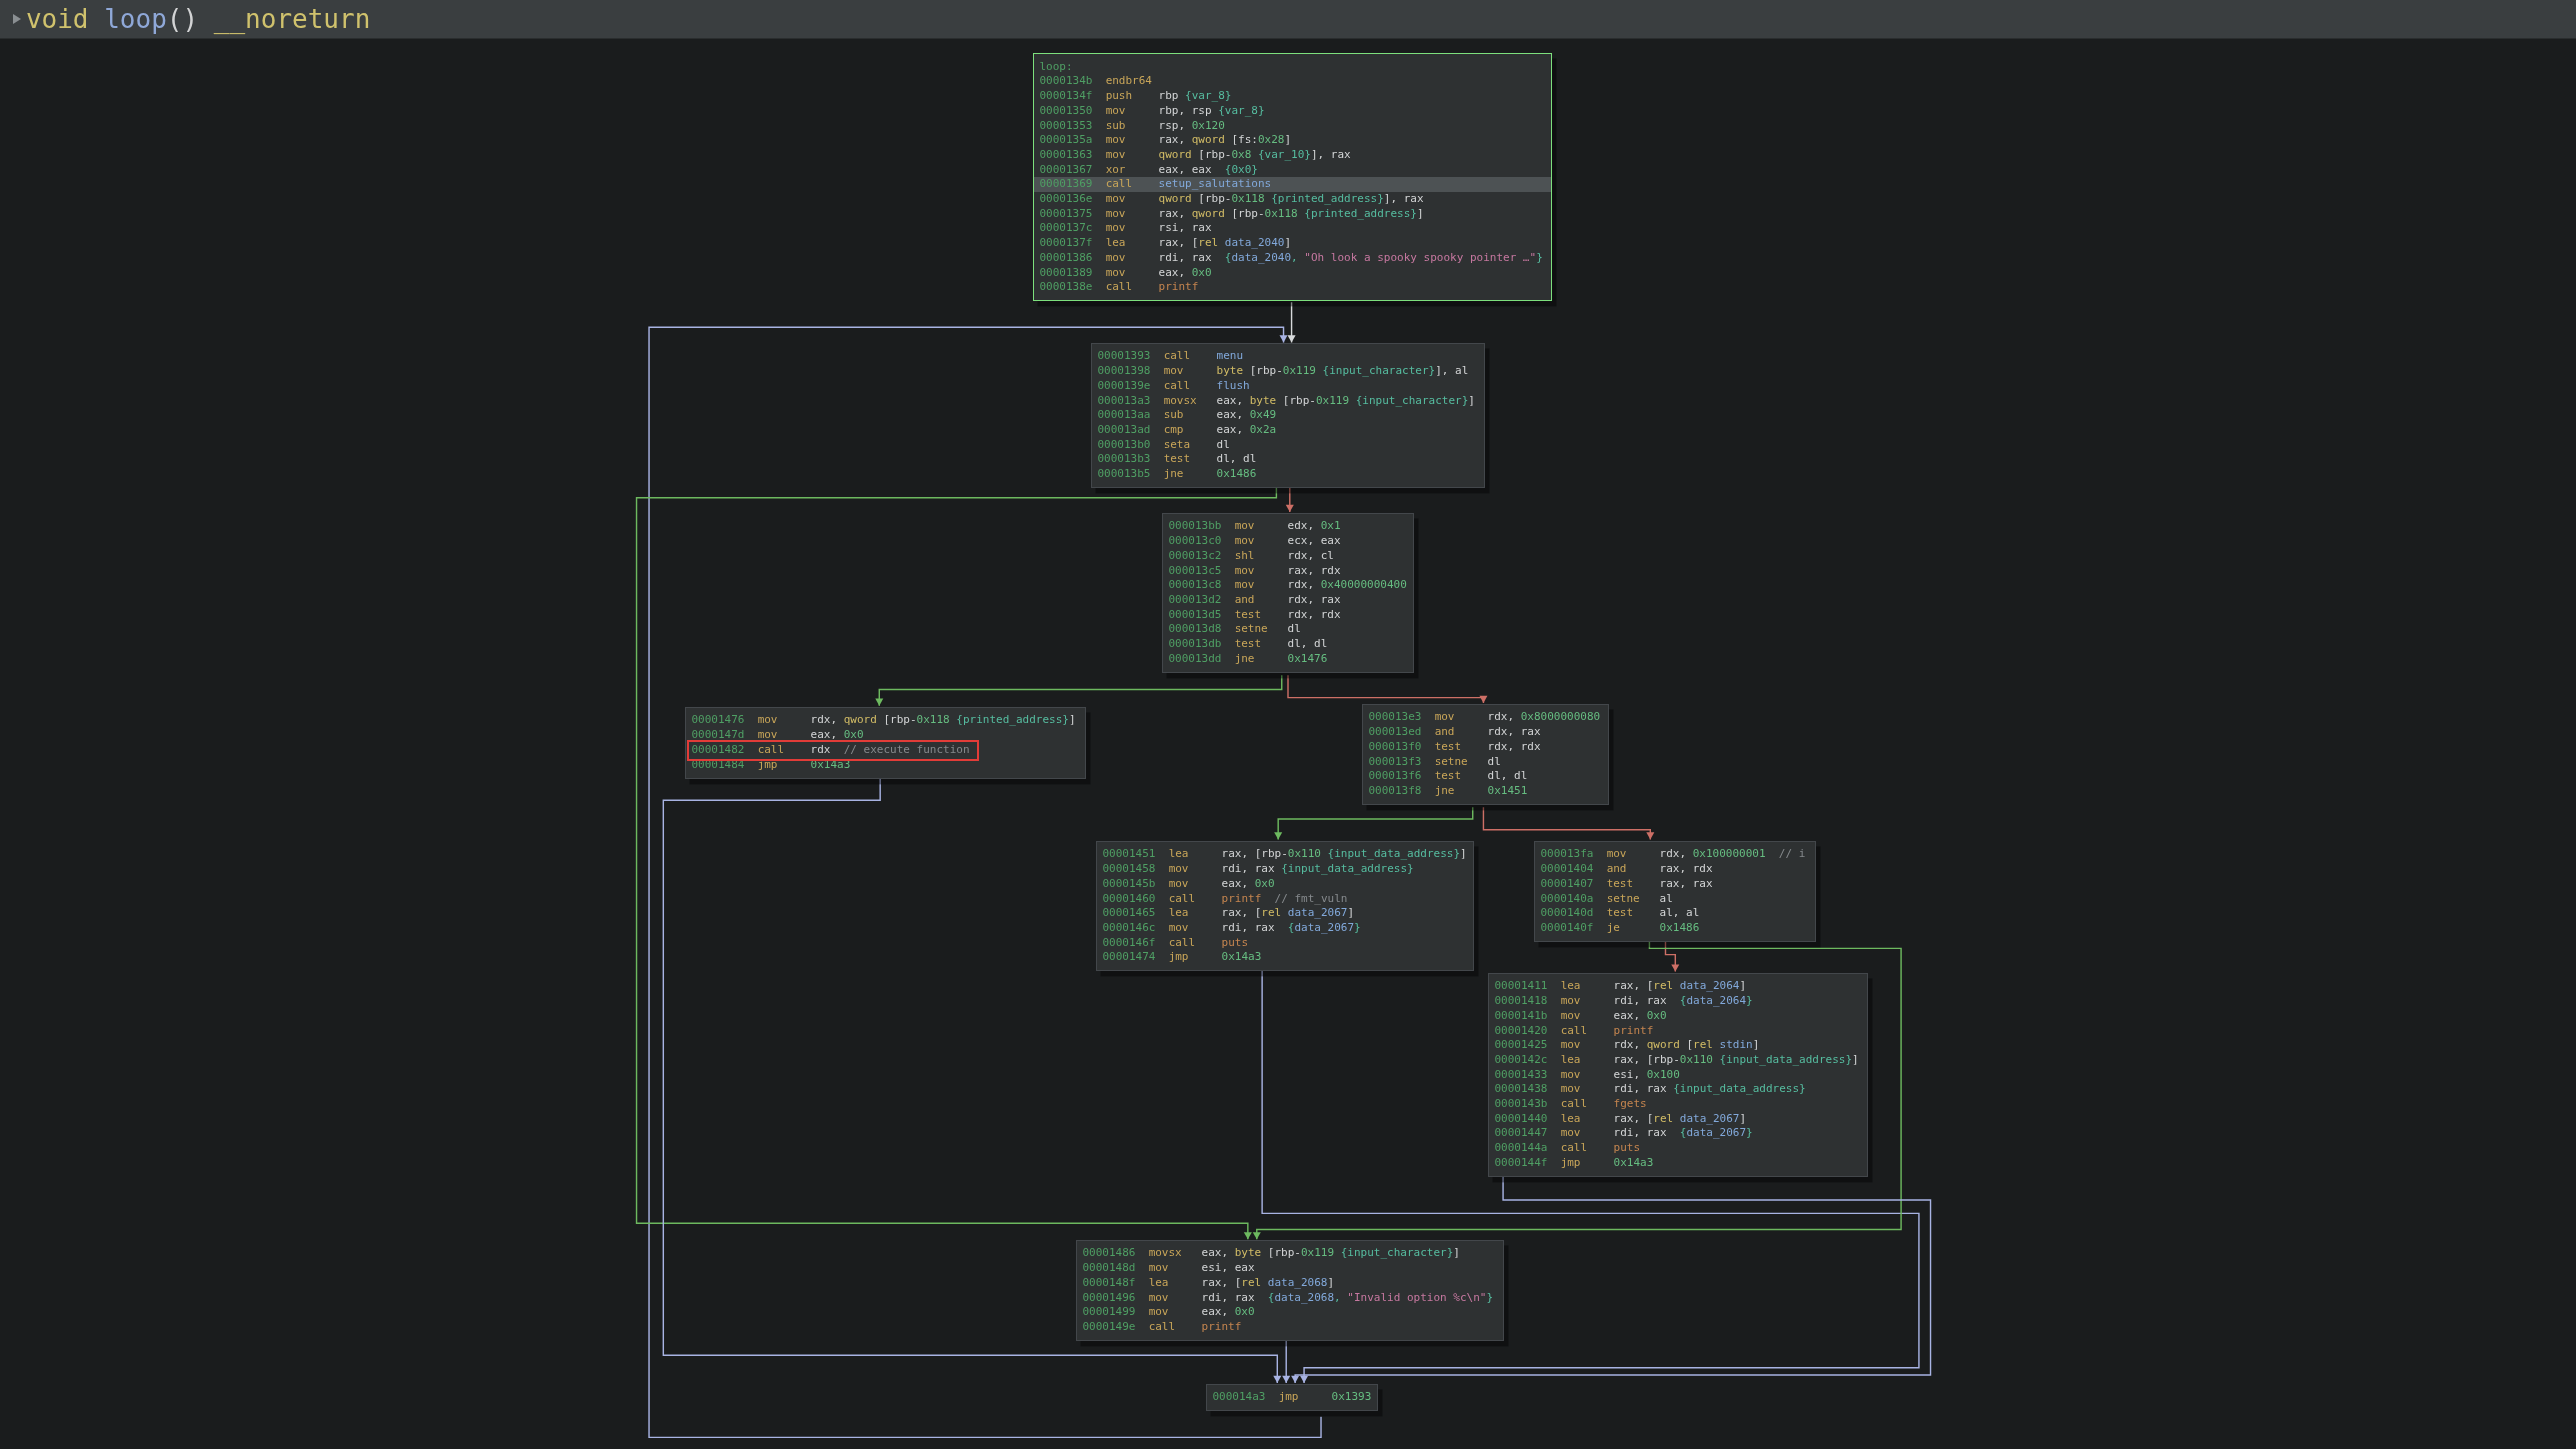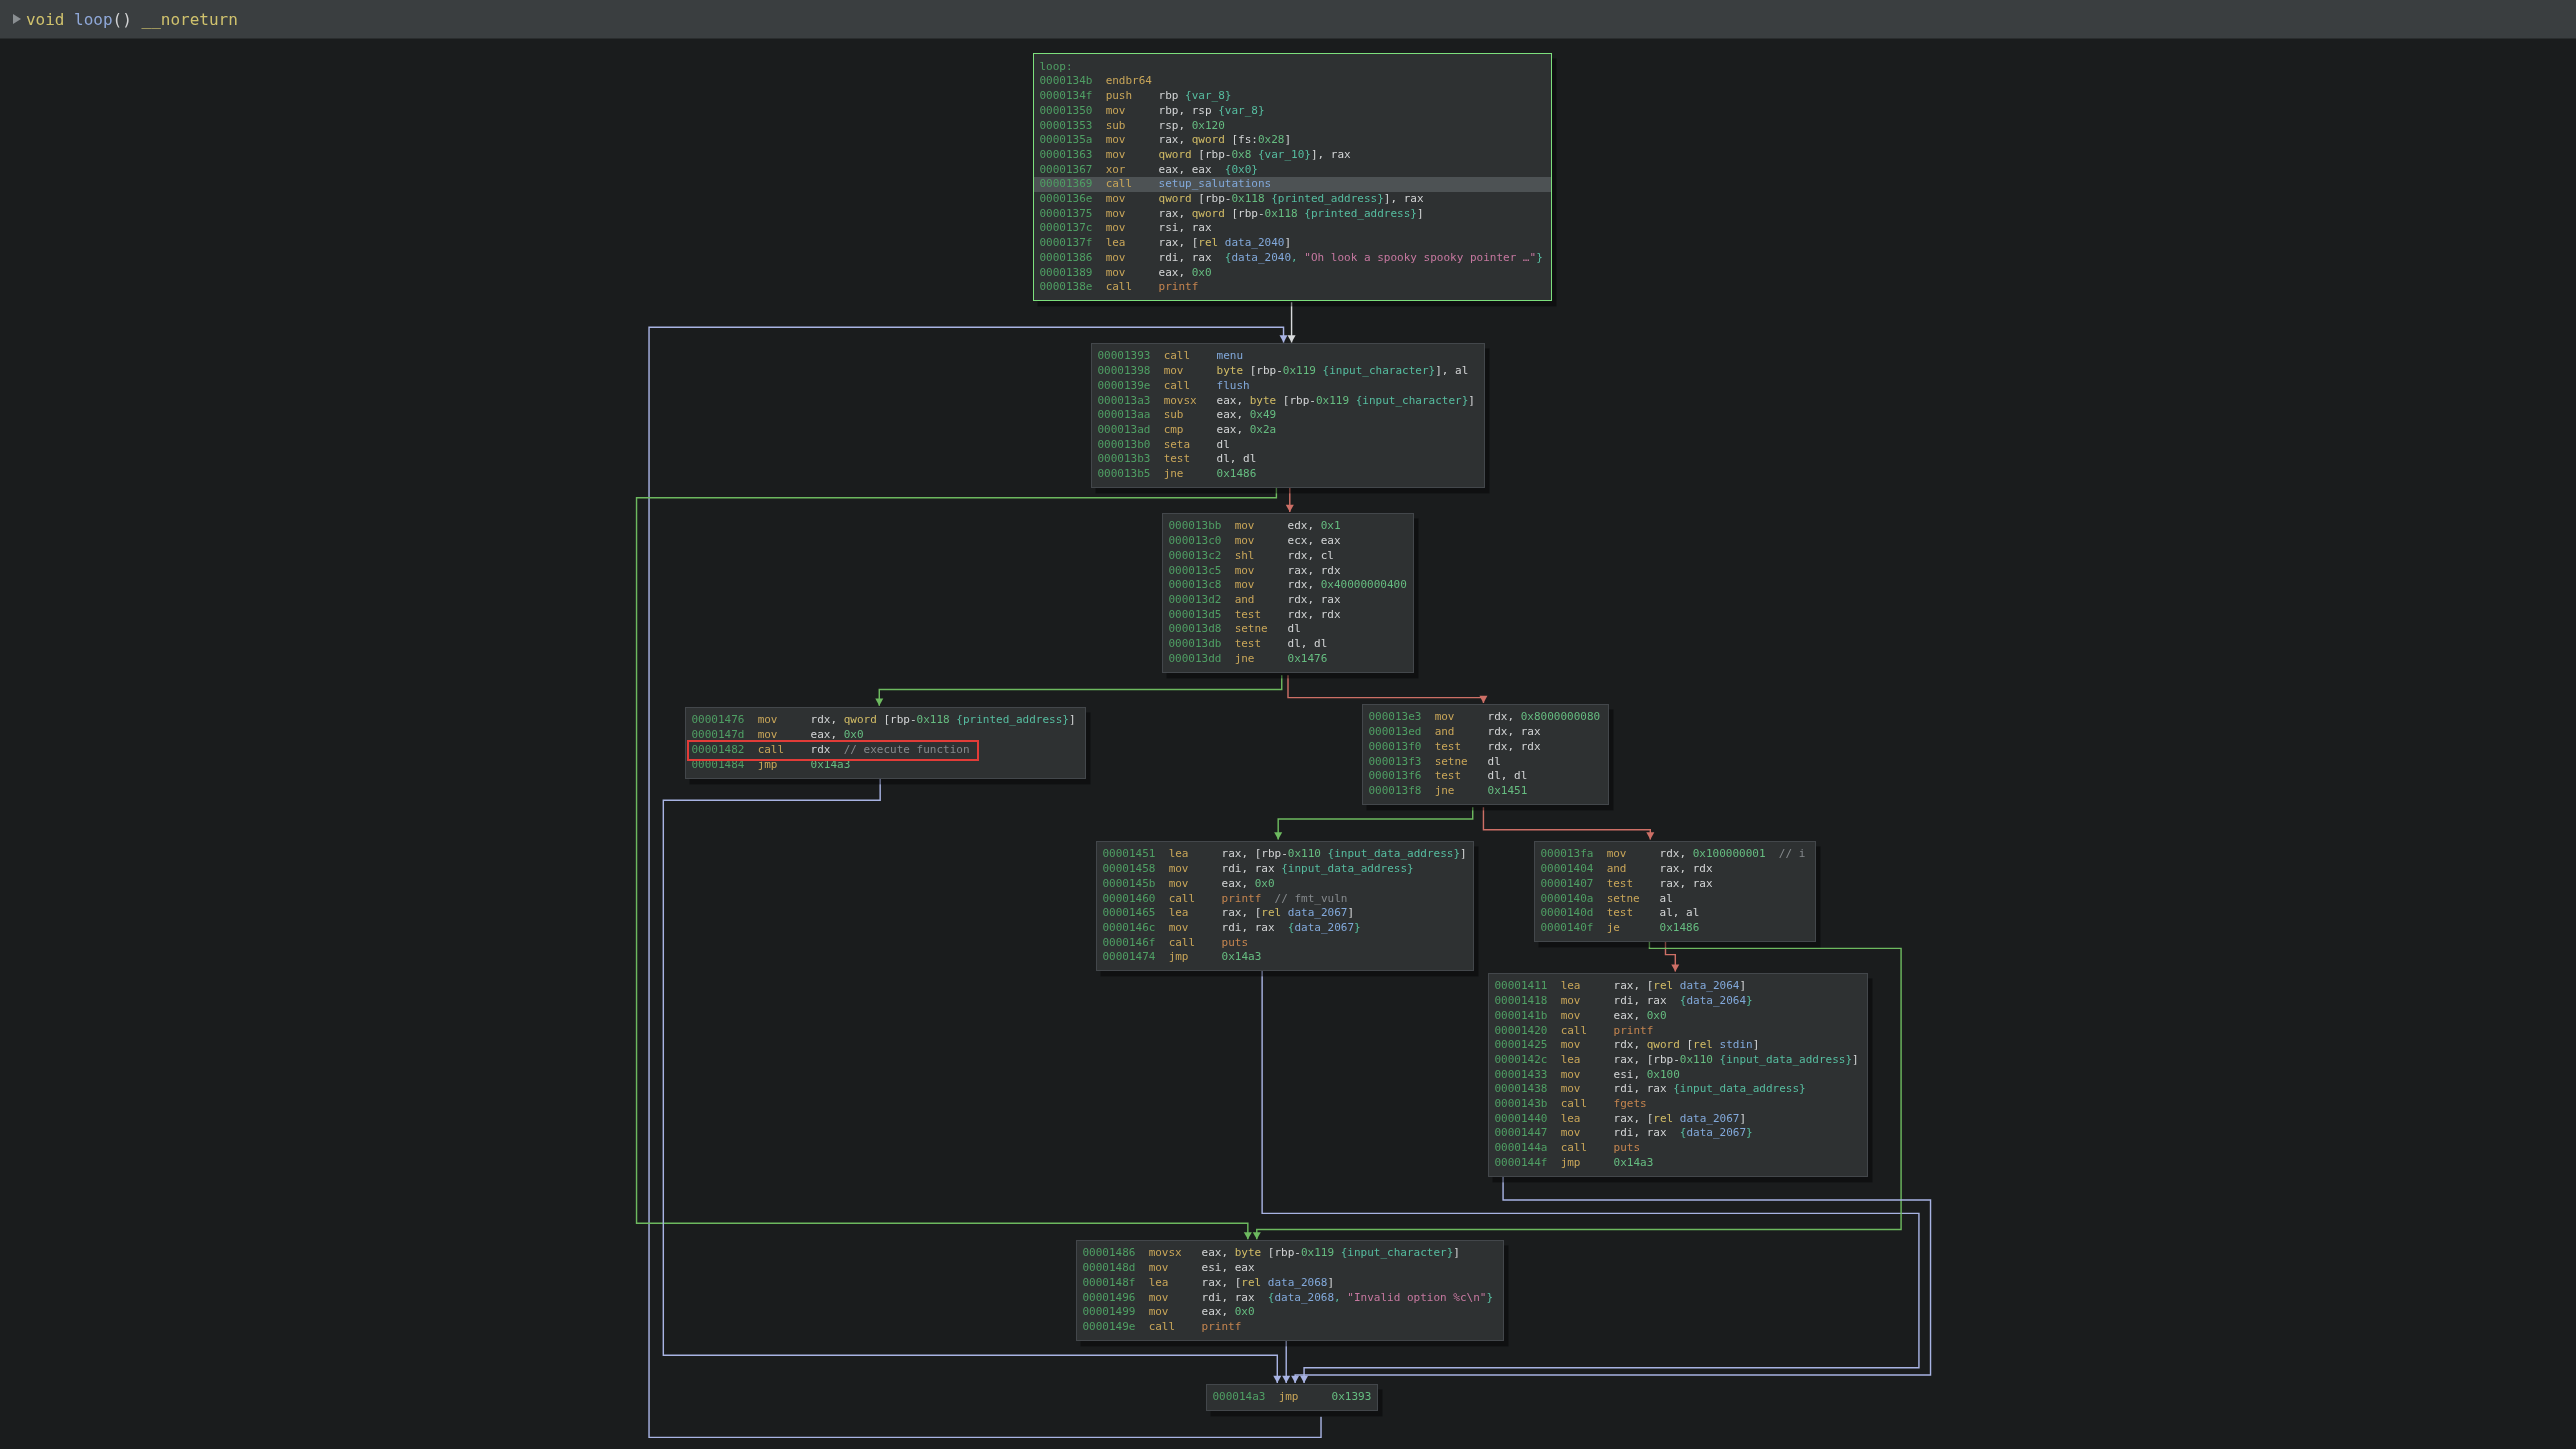--- a/index.html
+++ b/index.html
@@ -1,20 +1,20 @@
 <!DOCTYPE html>
 <html style="font-size:14.3px"><head>
 <meta charset="utf-8">
 <style>
   html,body{margin:0;padding:0;width:2576px;height:1450px;overflow:hidden;
     font-family:"DejaVu Sans Mono","Liberation Mono",monospace;}
   #app{position:relative;width:2576px;height:1450px;}
   #titlebar{position:absolute;left:0;top:0;width:100%;height:39px;
     display:flex;align-items:center;box-sizing:border-box;padding-left:12.5px;}
-  #fn-sig{font-size:16px;letter-spacing:0px;white-space:pre;text-align:center;}
+  #fn-sig{font-size:26px;letter-spacing:0px;white-space:pre;text-align:center;}
   #collapse{width:0;height:0;border-left:8px solid transparent;border-left-color:#8a8f92;
     border-top:5.4px solid transparent;border-bottom:5.4px solid transparent;margin-right:5.4px;}
   #canvas{position:absolute;left:0;top:39px;width:2184px;height:1410px;}
   #edges{position:absolute;left:0;top:0;pointer-events:none;}
   .block{position:absolute;box-sizing:border-box;font-size:11px;line-height:14.7px;
     padding:5.4px 5.4px;white-space:pre;}
   .codeline{position:relative;white-space:pre;}
   .hlrow{position:absolute;left:0;right:0;height:14.7px;z-index:0;}
   .codeline span{position:relative;z-index:1;}
   #redbox{position:absolute;box-sizing:border-box;background:transparent;z-index:30;}

